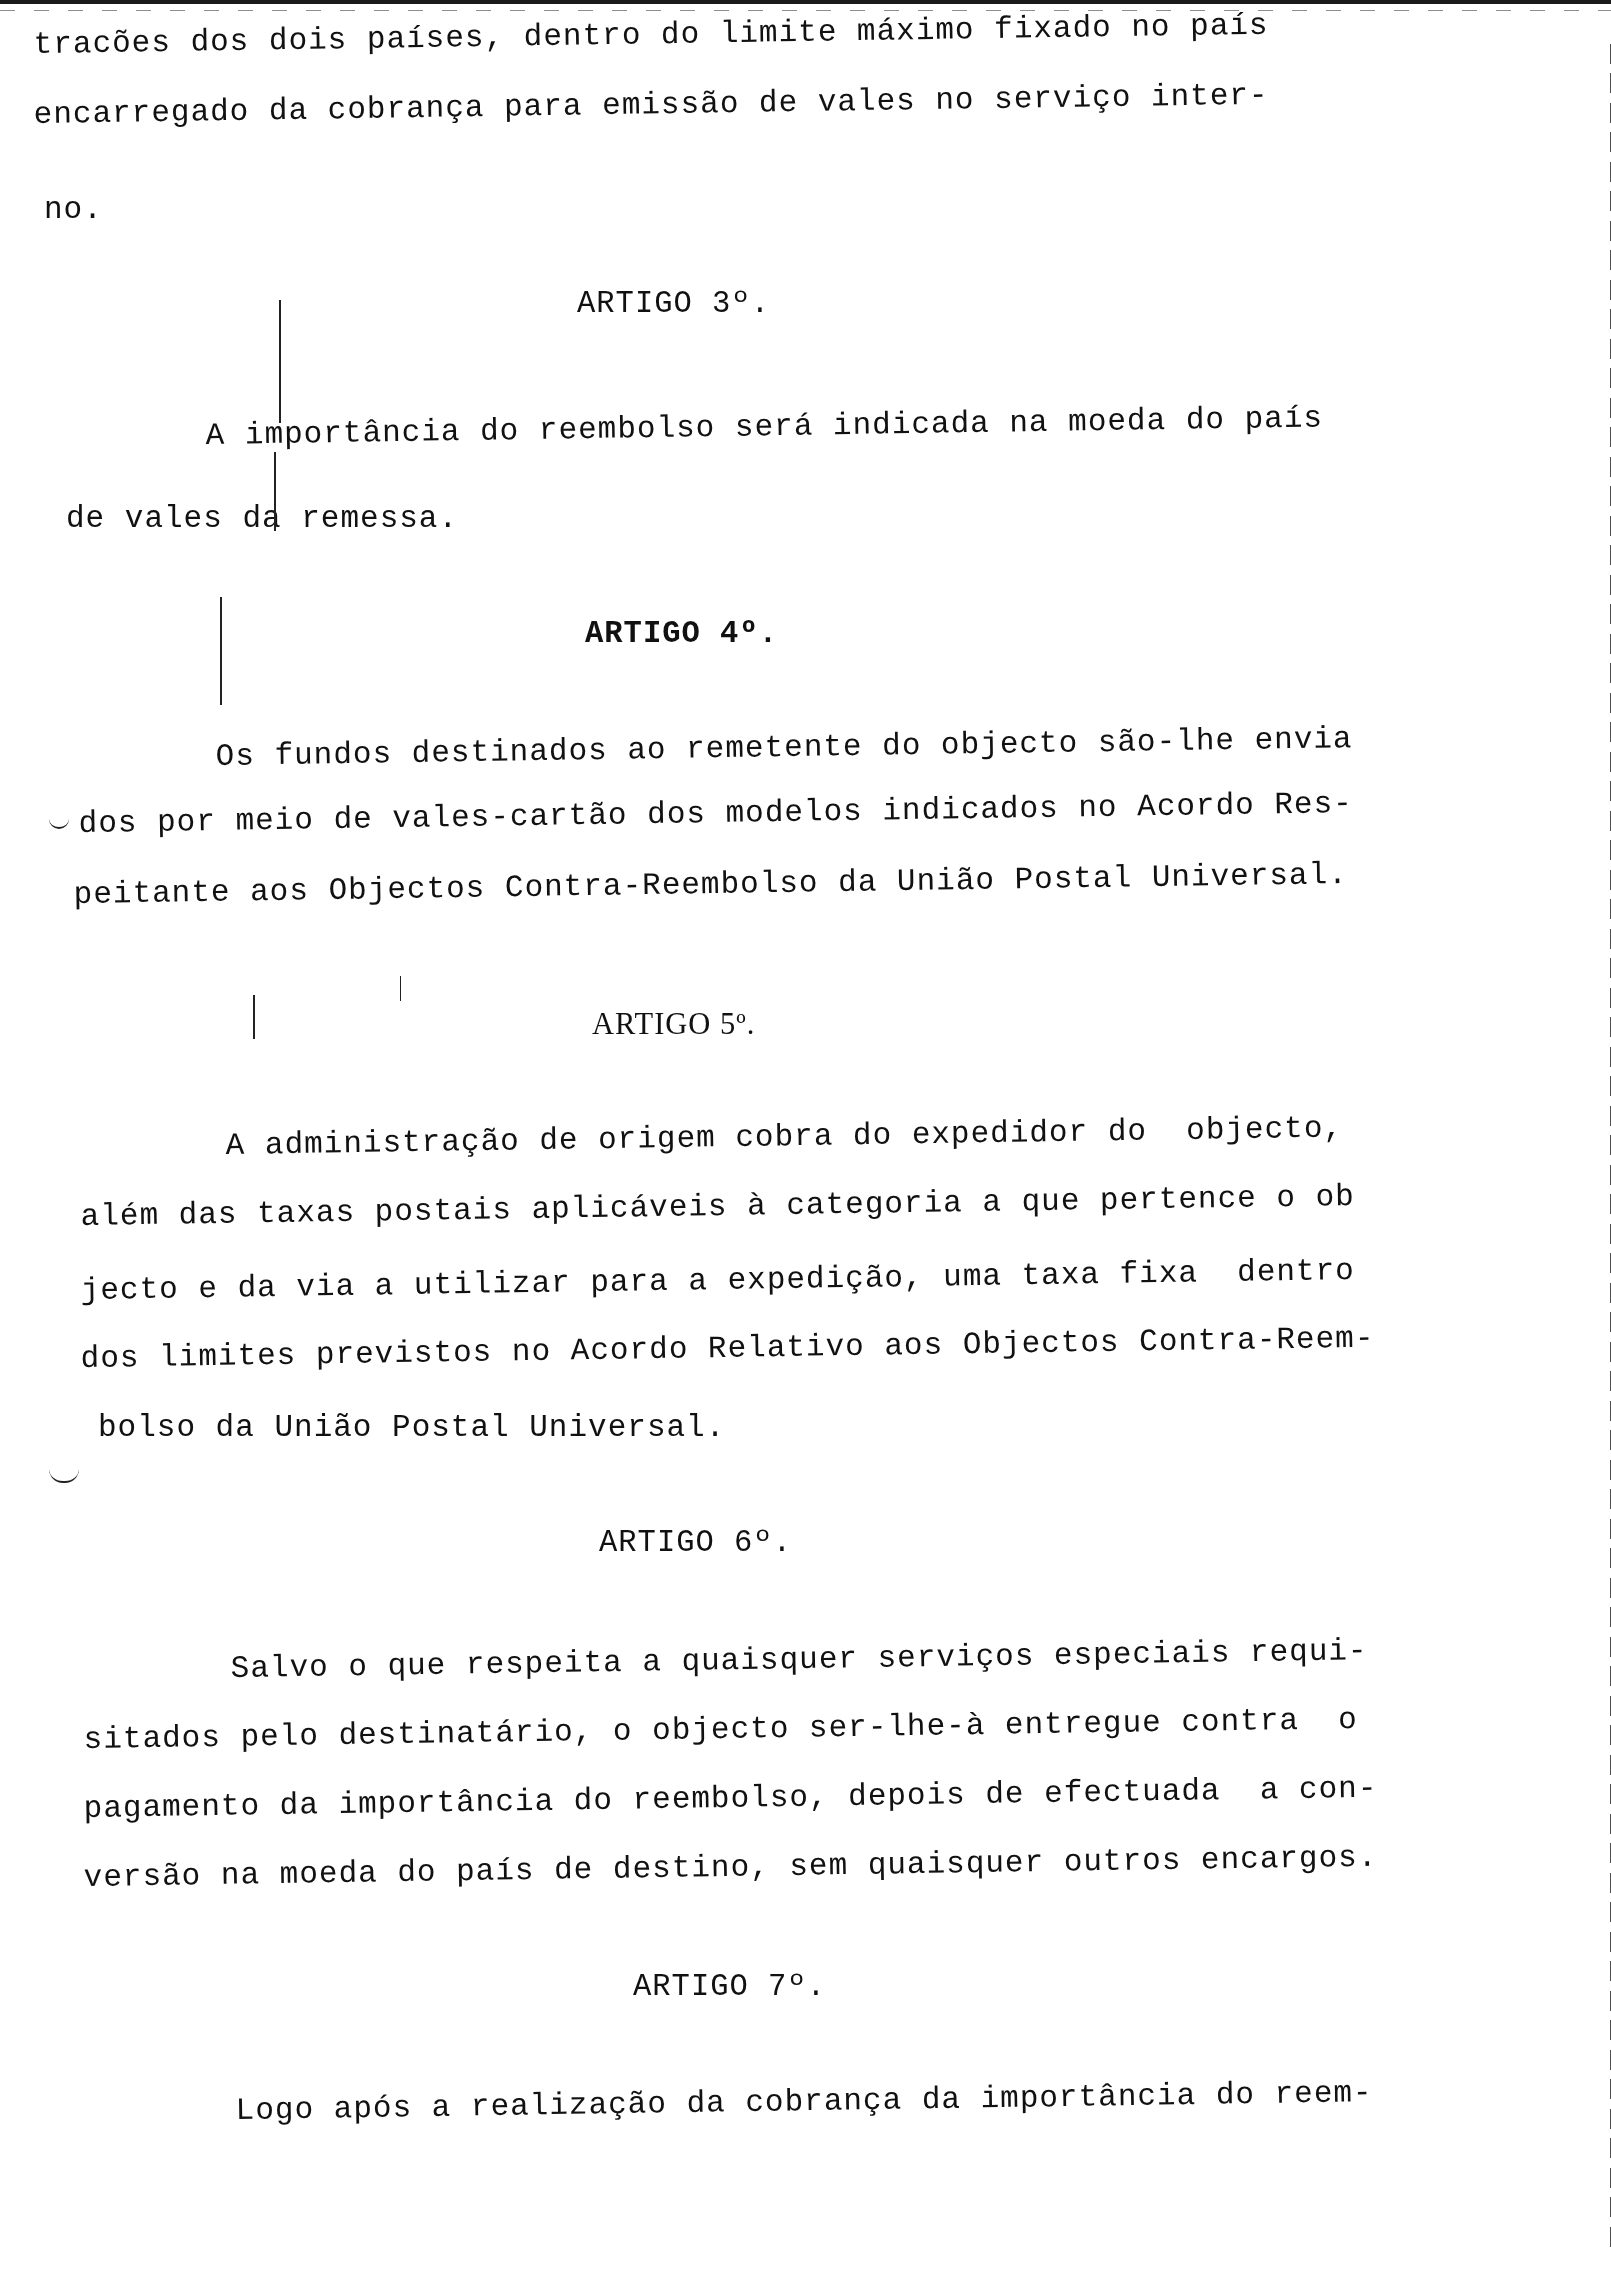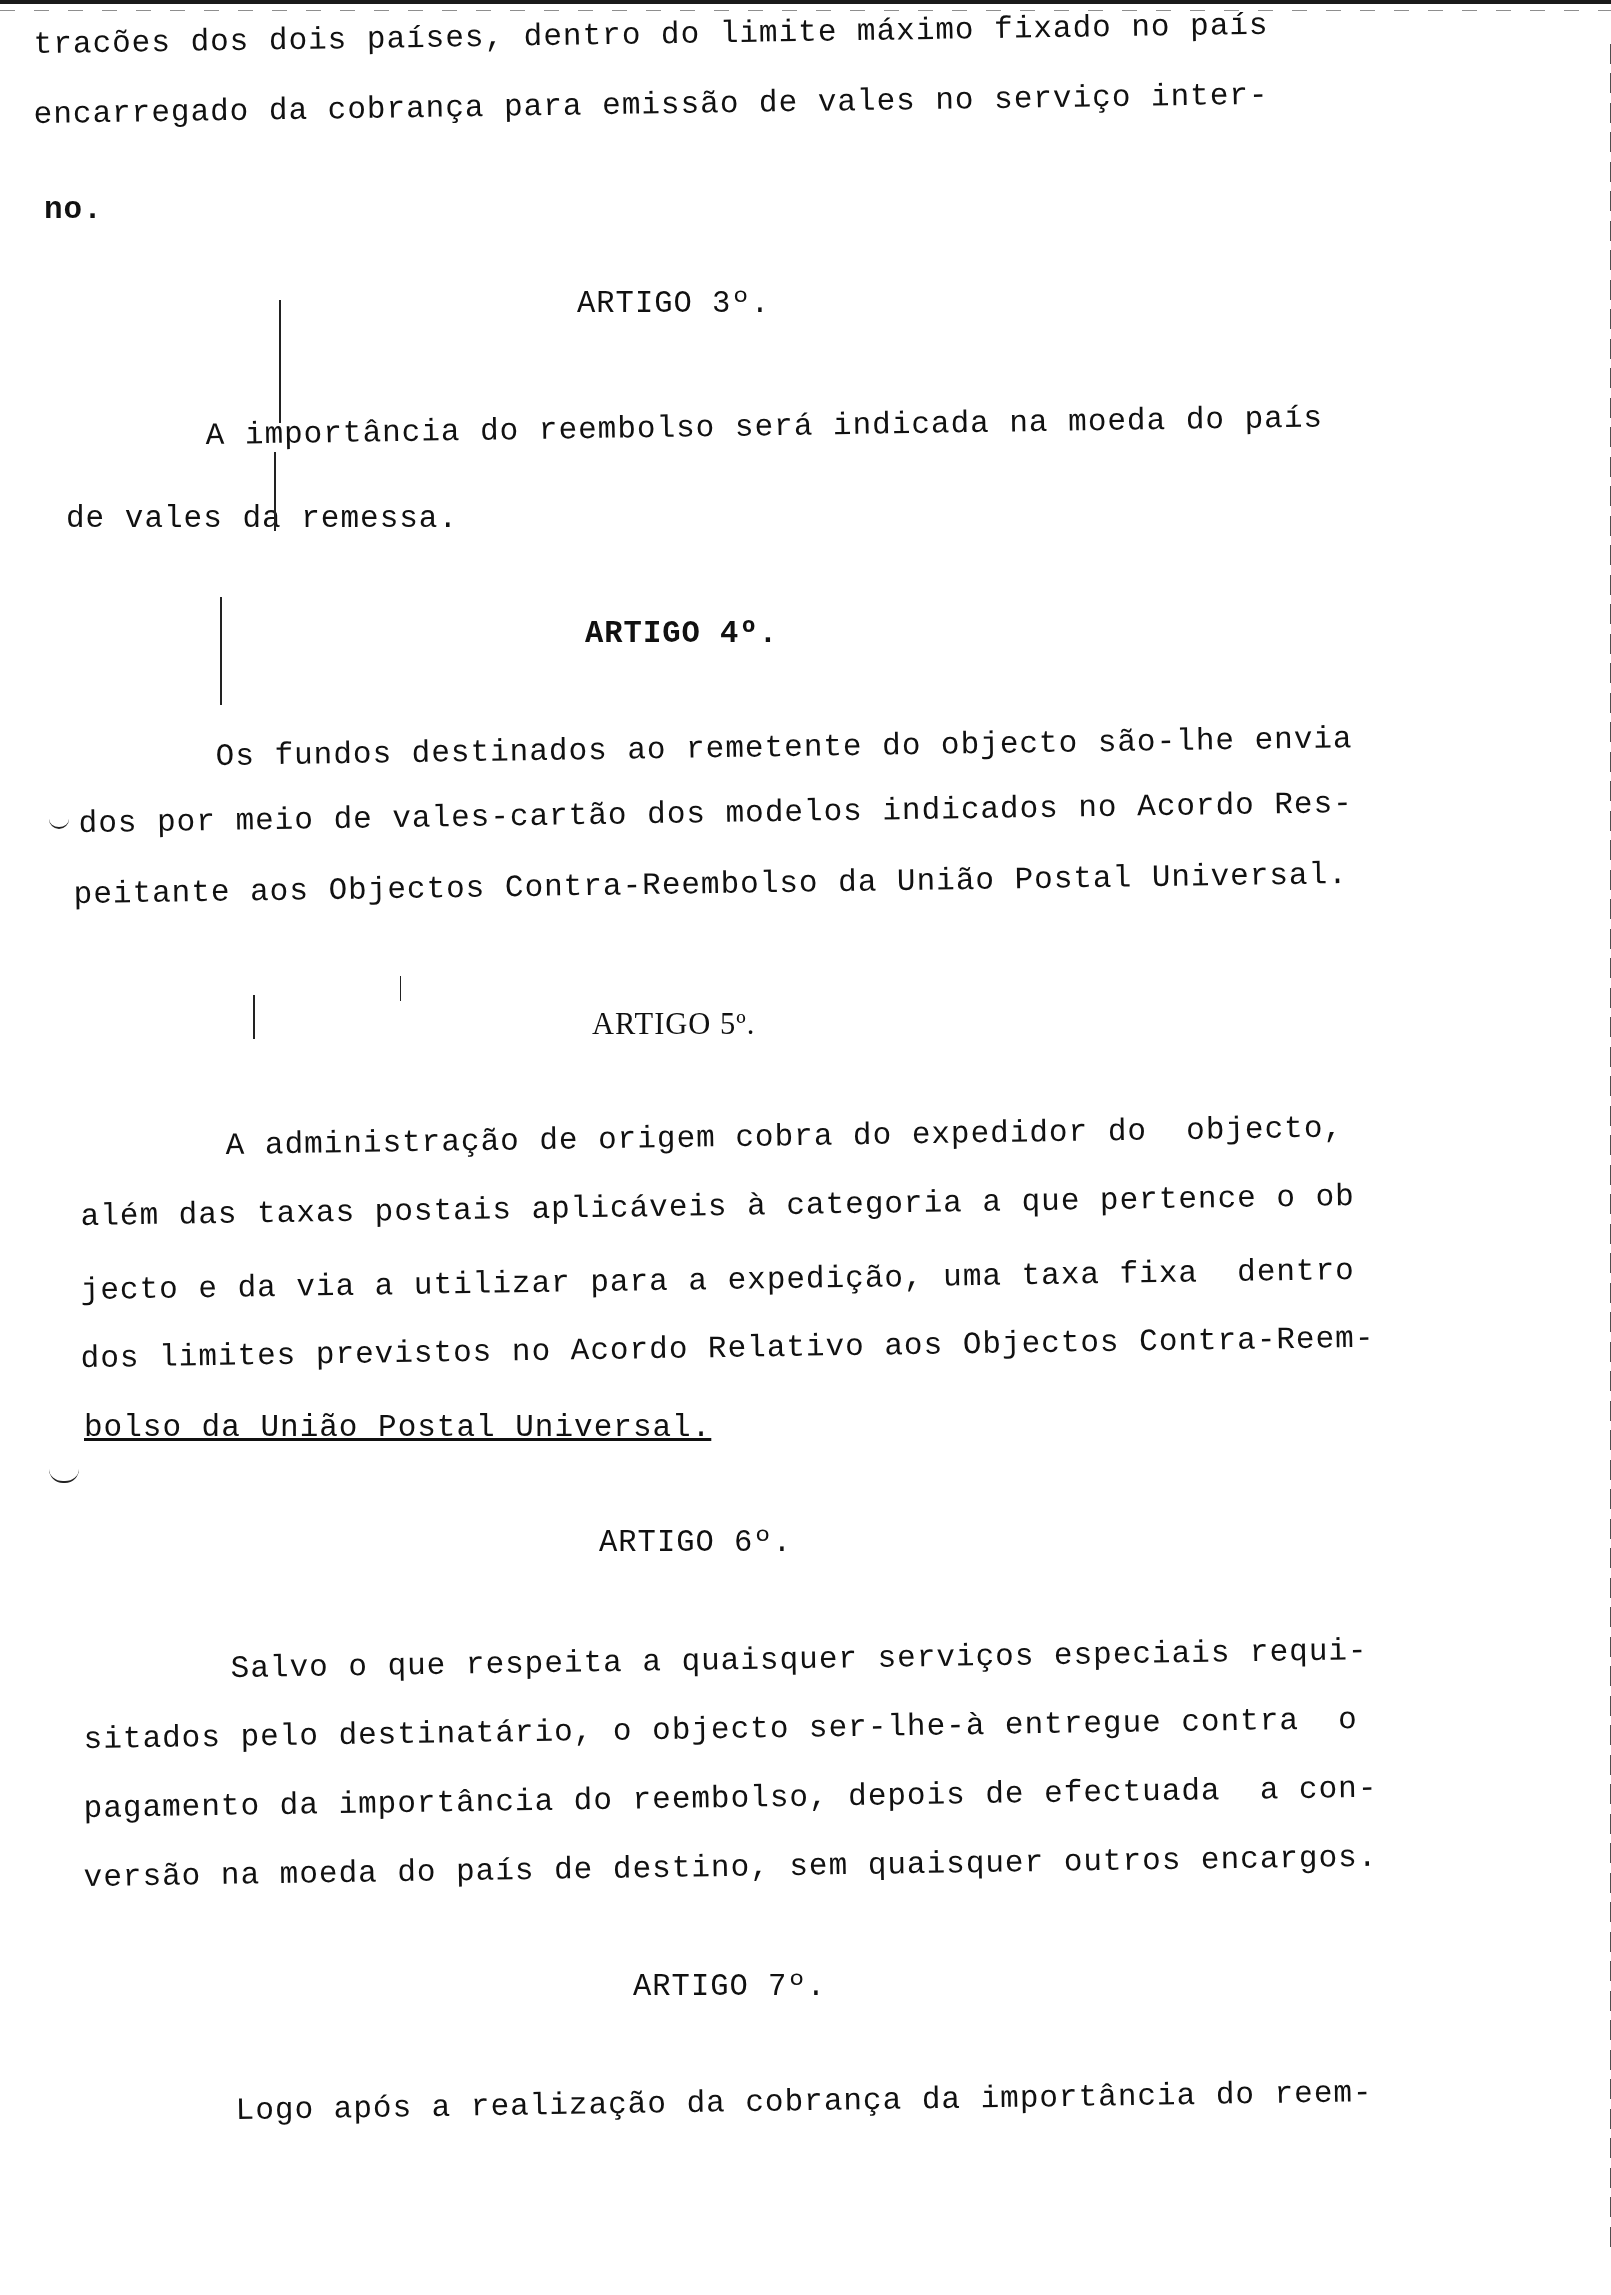--- a/index.html
+++ b/index.html
@@ -61,21 +61,21 @@
 
 <div class="top-border"></div>
 <div class="top-border-thin"></div>
 <div class="right-edge"></div>
 
 <div>
 
   <div>
     <div class="line" style="left:34px; top:27px; transform:rotate(-0.9deg);">tracões dos dois países, dentro do limite máximo fixado no país</div>
     <div class="line" style="left:34px; top:97px; transform:rotate(-0.9deg);">encarregado da cobrança para emissão de vales no serviço inter-</div>
-    <div class="line" style="left:44px; top:192px;font-weight:bold;">no.</div>
+    <div class="line" style="left:44px; top:192px;">no.</div>
   </div>
 
   <div>
     <div class="heading" style="left:577px; top:287px;">ARTIGO 3º.</div>
     <div class="line" style="left:206px; top:418px; transform:rotate(-0.9deg);">A importância do reembolso será indicada na moeda do país</div>
     <div class="line" style="left:66px; top:501px;">de vales da remessa.</div>
   </div>
 
   <div>
     <div class="heading" style="left:585px; top:617px;font-weight:bold;">ARTIGO 4º.</div>
@@ -83,21 +83,21 @@
     <div class="line" style="left:79px; top:806px; transform:rotate(-0.9deg);">dos por meio de vales-cartão dos modelos indicados no Acordo Res-</div>
     <div class="line" style="left:74px; top:877px; transform:rotate(-0.9deg);">peitante aos Objectos Contra-Reembolso da União Postal Universal.</div>
   </div>
 
   <div>
     <div class="heading" style="left:592px; top:1007px;font-family:Liberation Serif, serif;">ARTIGO 5º.</div>
     <div class="line" style="left:226px; top:1128px; transform:rotate(-0.9deg);">A administração de origem cobra do expedidor do  objecto,</div>
     <div class="line" style="left:81px; top:1199px; transform:rotate(-0.9deg);">além das taxas postais aplicáveis à categoria a que pertence o ob</div>
     <div class="line" style="left:81px; top:1273px; transform:rotate(-0.9deg);">jecto e da via a utilizar para a expedição, uma taxa fixa  dentro</div>
     <div class="line" style="left:81px; top:1341px; transform:rotate(-0.9deg);">dos limites previstos no Acordo Relativo aos Objectos Contra-Reem-</div>
-    <div class="line" style="left:84px; top:1410px;text-decoration:underline;">bolso da União Postal Universal.</div>
+    <div class="line" style="left:98px; top:1410px;">bolso da União Postal Universal.</div>
   </div>
 
   <div>
     <div class="heading" style="left:599px; top:1526px;">ARTIGO 6º.</div>
     <div class="line" style="left:231px; top:1651px; transform:rotate(-0.9deg);">Salvo o que respeita a quaisquer serviços especiais requi-</div>
     <div class="line" style="left:84px; top:1722px; transform:rotate(-0.9deg);">sitados pelo destinatário, o objecto ser-lhe-à entregue contra  o</div>
     <div class="line" style="left:84px; top:1791px; transform:rotate(-0.9deg);">pagamento da importância do reembolso, depois de efectuada  a con-</div>
     <div class="line" style="left:84px; top:1860px; transform:rotate(-0.9deg);">versão na moeda do país de destino, sem quaisquer outros encargos.</div>
   </div>
 

